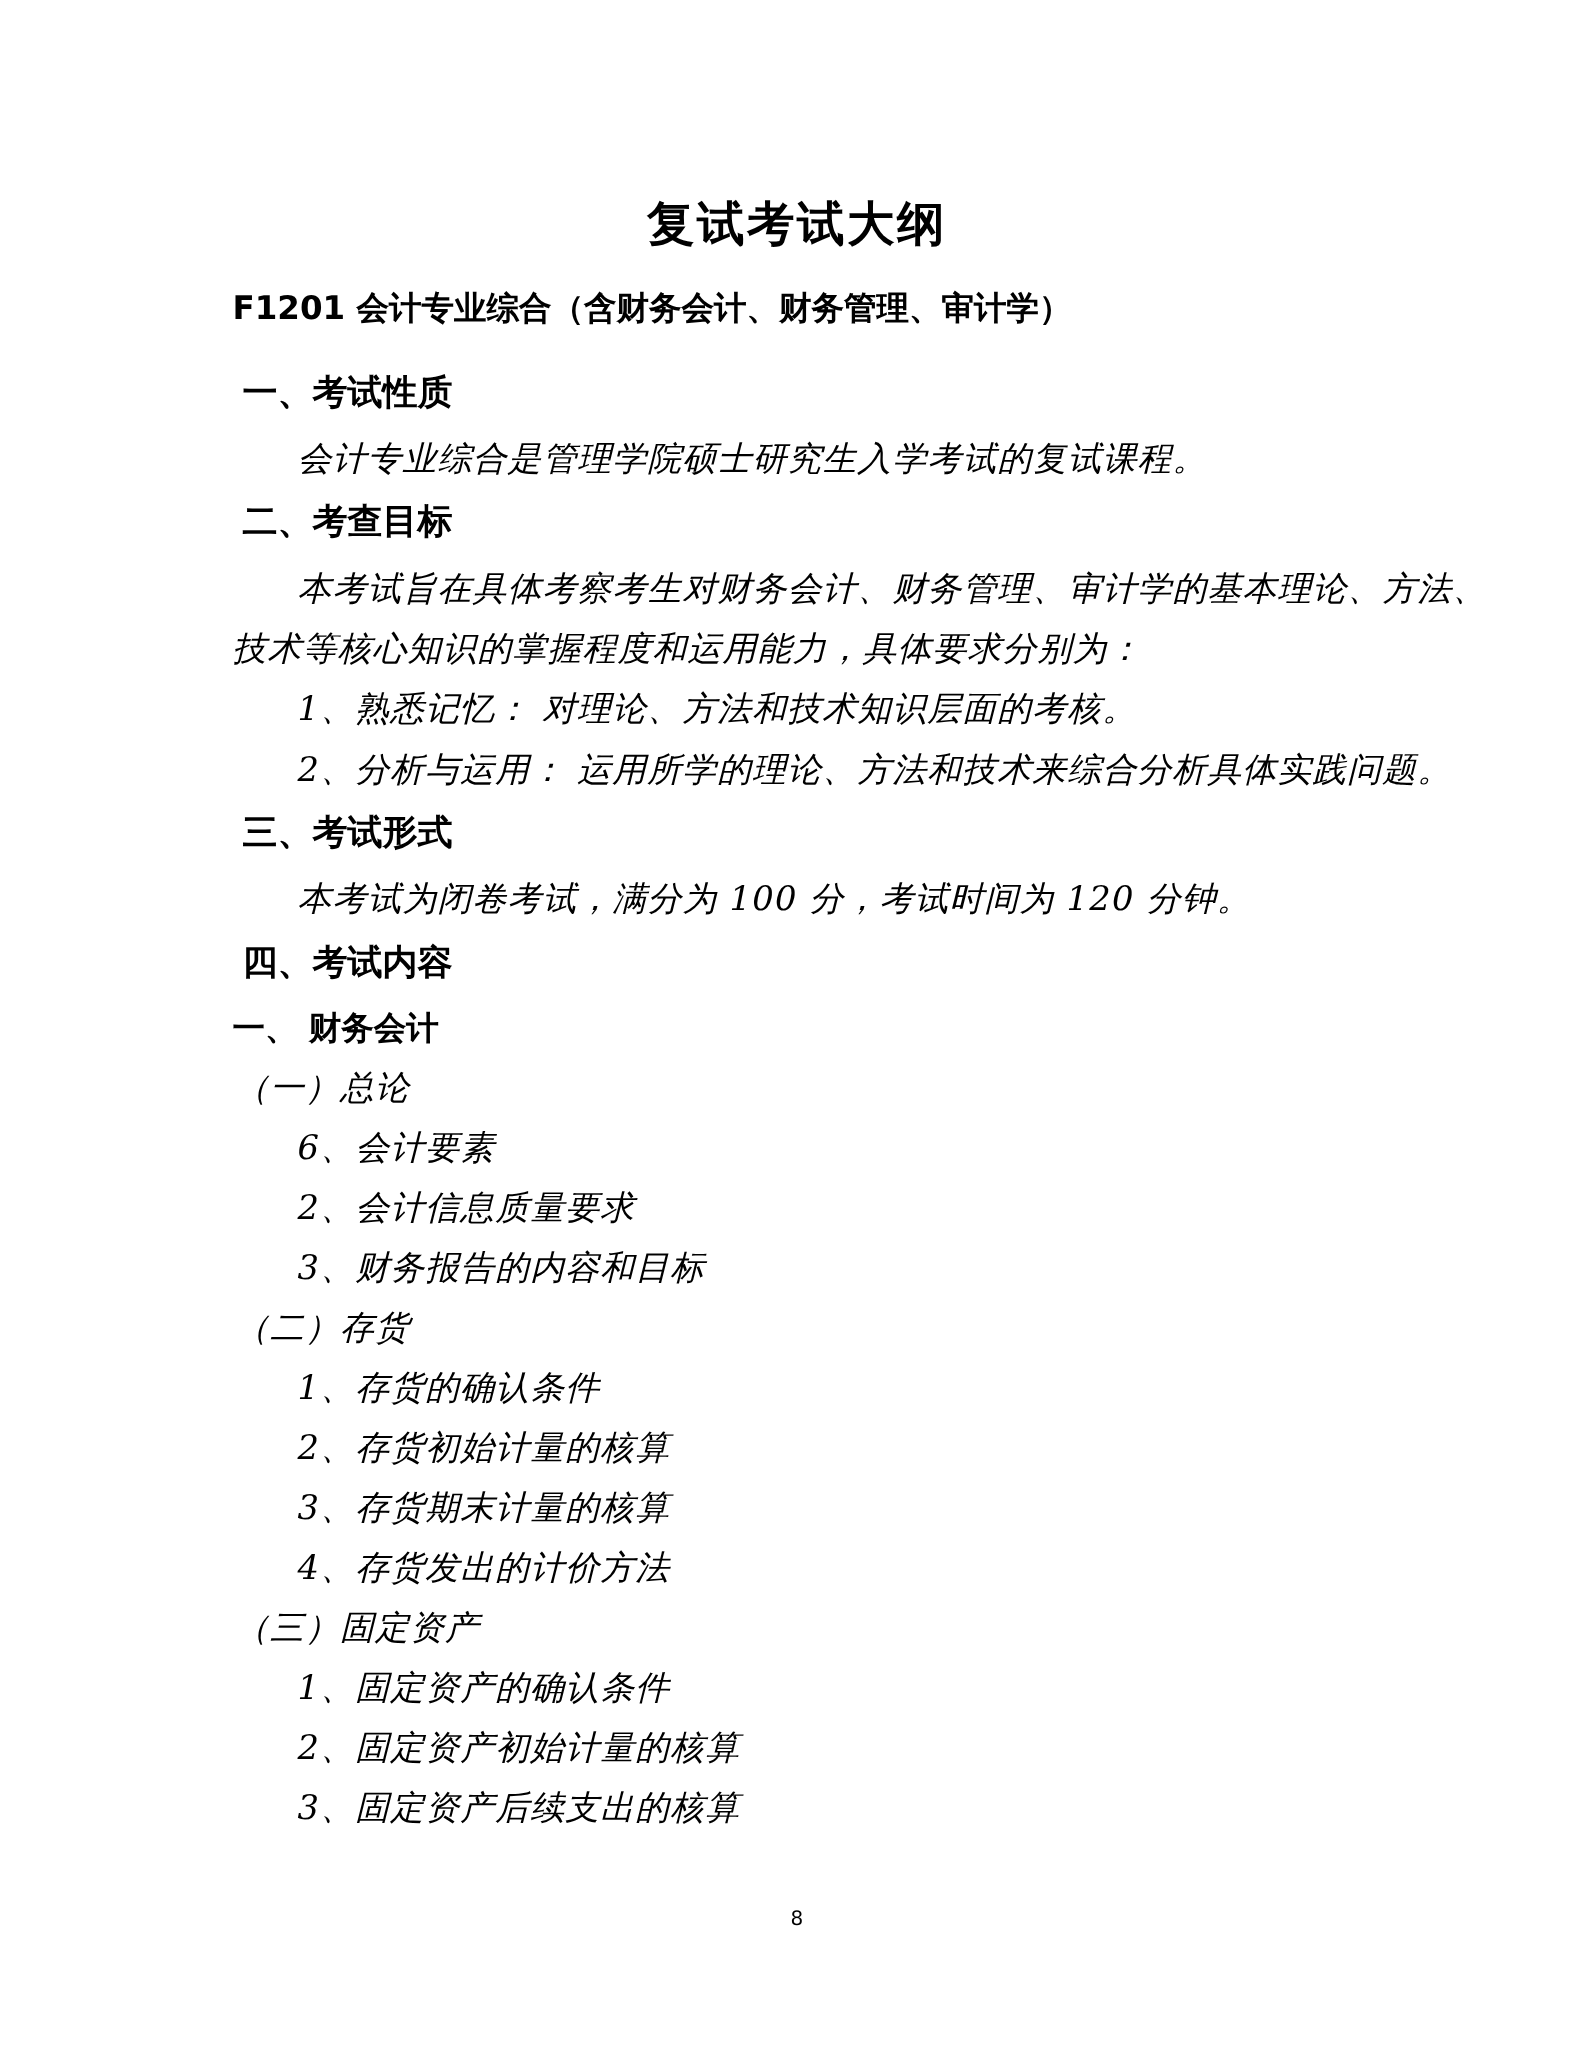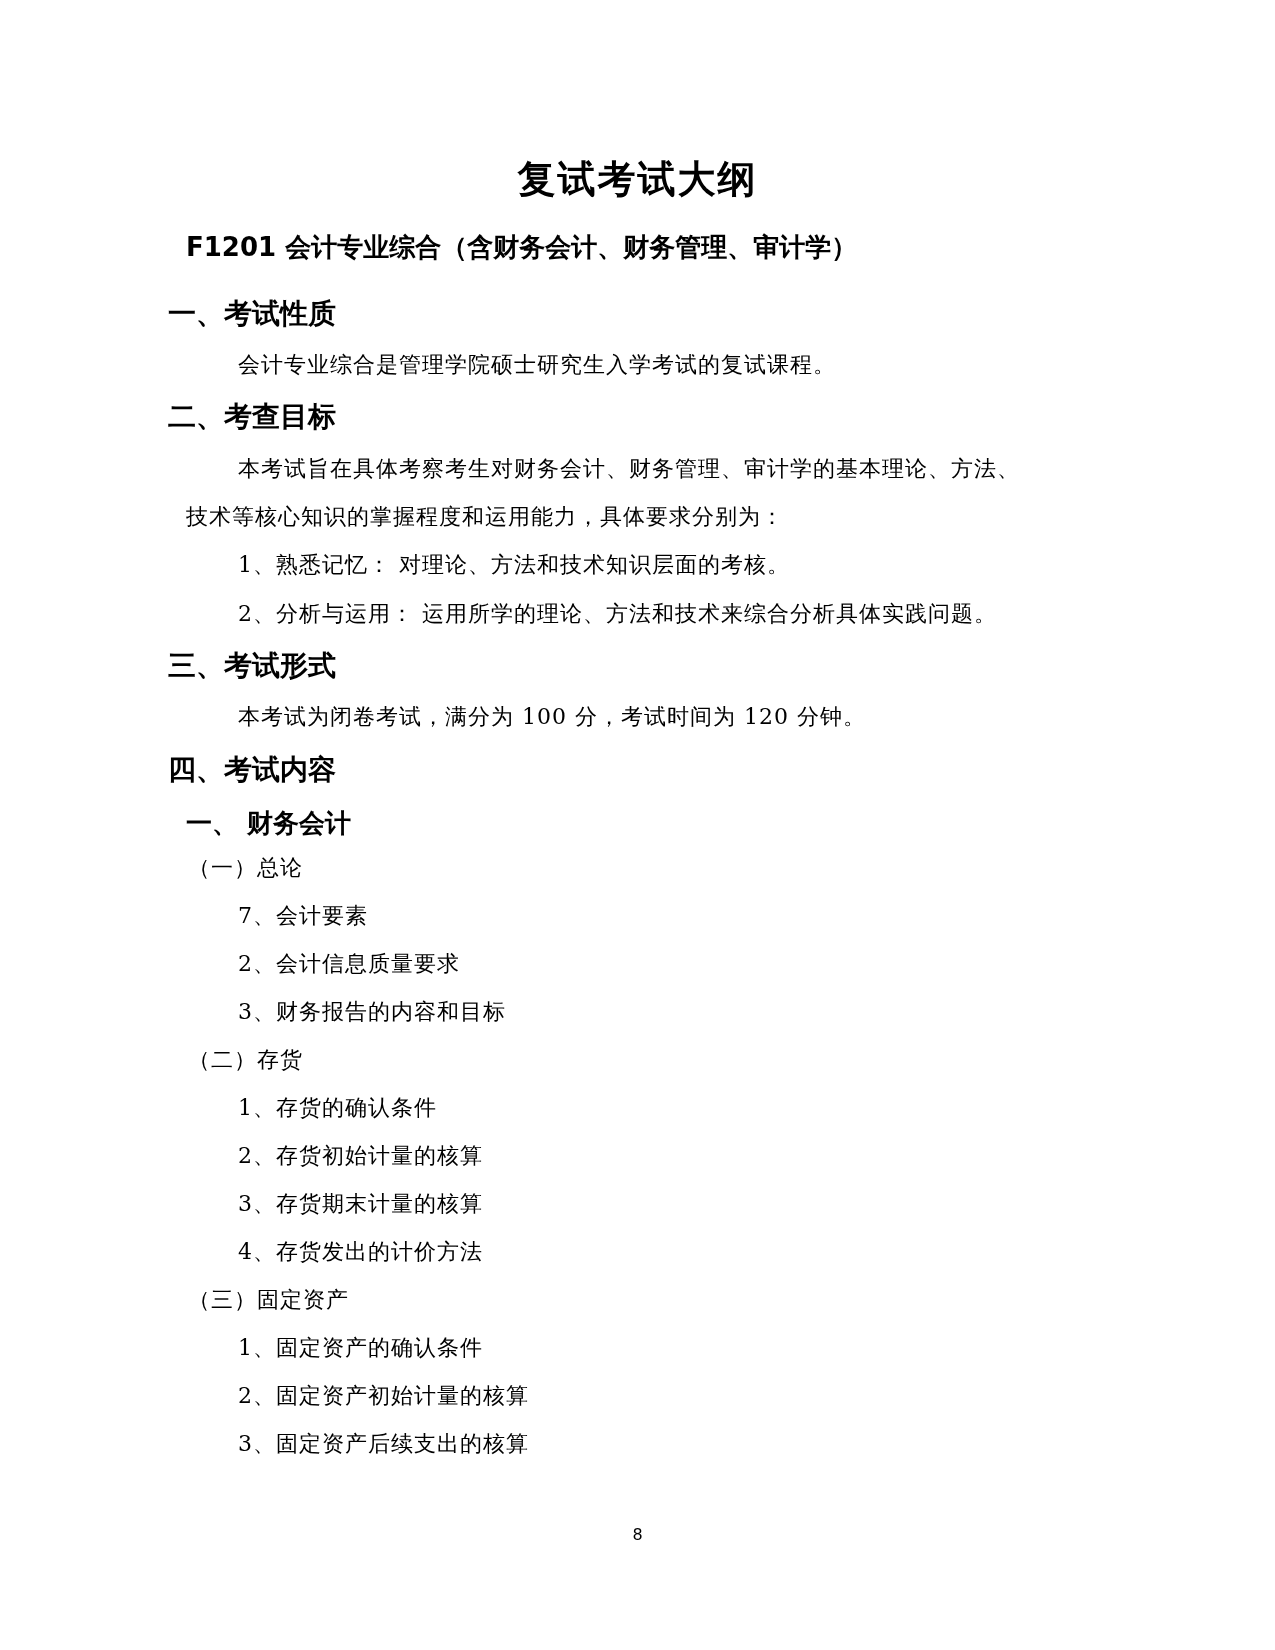--- a/index.html
+++ b/index.html
@@ -37,34 +37,35 @@
       letter-spacing: 2px;
     }
     .subtitle {
       left: 186px;
       top: 234px;
       font-size: 26px;
       font-weight: bold;
       font-family: "DejaVu Sans", "Liberation Sans", sans-serif;
     }
     .h1 {
-      left: 168px;
+      left: 194px;
       font-size: 28px;
       font-weight: bold;
       font-family: "DejaVu Sans", "Liberation Sans", sans-serif;
     }
     .h2 {
       left: 186px;
       font-size: 26px;
       font-weight: bold;
       font-family: "DejaVu Sans", "Liberation Sans", sans-serif;
     }
     .body-text {
-      font-size: 22px;
+      font-size: 27px;
       letter-spacing: 1px;
+      font-style: italic;
     }
     .indent-1 { left: 238px; }
     .indent-0 { left: 186px; }
     .paren { left: 188px; }
     .page-number {
       left: 0;
       width: 1275px;
       text-align: center;
       top: 1527px;
       font-size: 16px;
@@ -88,21 +89,21 @@
   <div class="line body-text indent-1" style="top:554px;">1、熟悉记忆：  对理论、方法和技术知识层面的考核。</div>
   <div class="line body-text indent-1" style="top:603px;">2、分析与运用：  运用所学的理论、方法和技术来综合分析具体实践问题。</div>
 
   <div class="line h1" style="top:652px;">三、考试形式</div>
   <div class="line body-text indent-1" style="top:706px;">本考试为闭卷考试，满分为 100 分，考试时间为 120 分钟。</div>
 
   <div class="line h1" style="top:756px;">四、考试内容</div>
   <div class="line h2" style="top:810px;">一、  财务会计</div>
 
   <div class="line body-text paren" style="top:857px;">（一）总论</div>
-  <div class="line body-text indent-1" style="top:905px;">7、会计要素</div>
+  <div class="line body-text indent-1" style="top:905px;">6、会计要素</div>
   <div class="line body-text indent-1" style="top:953px;">2、会计信息质量要求</div>
   <div class="line body-text indent-1" style="top:1001px;">3、财务报告的内容和目标</div>
 
   <div class="line body-text paren" style="top:1049px;">（二）存货</div>
   <div class="line body-text indent-1" style="top:1097px;">1、存货的确认条件</div>
   <div class="line body-text indent-1" style="top:1145px;">2、存货初始计量的核算</div>
   <div class="line body-text indent-1" style="top:1193px;">3、存货期末计量的核算</div>
   <div class="line body-text indent-1" style="top:1241px;">4、存货发出的计价方法</div>
 
   <div class="line body-text paren" style="top:1289px;">（三）固定资产</div>

